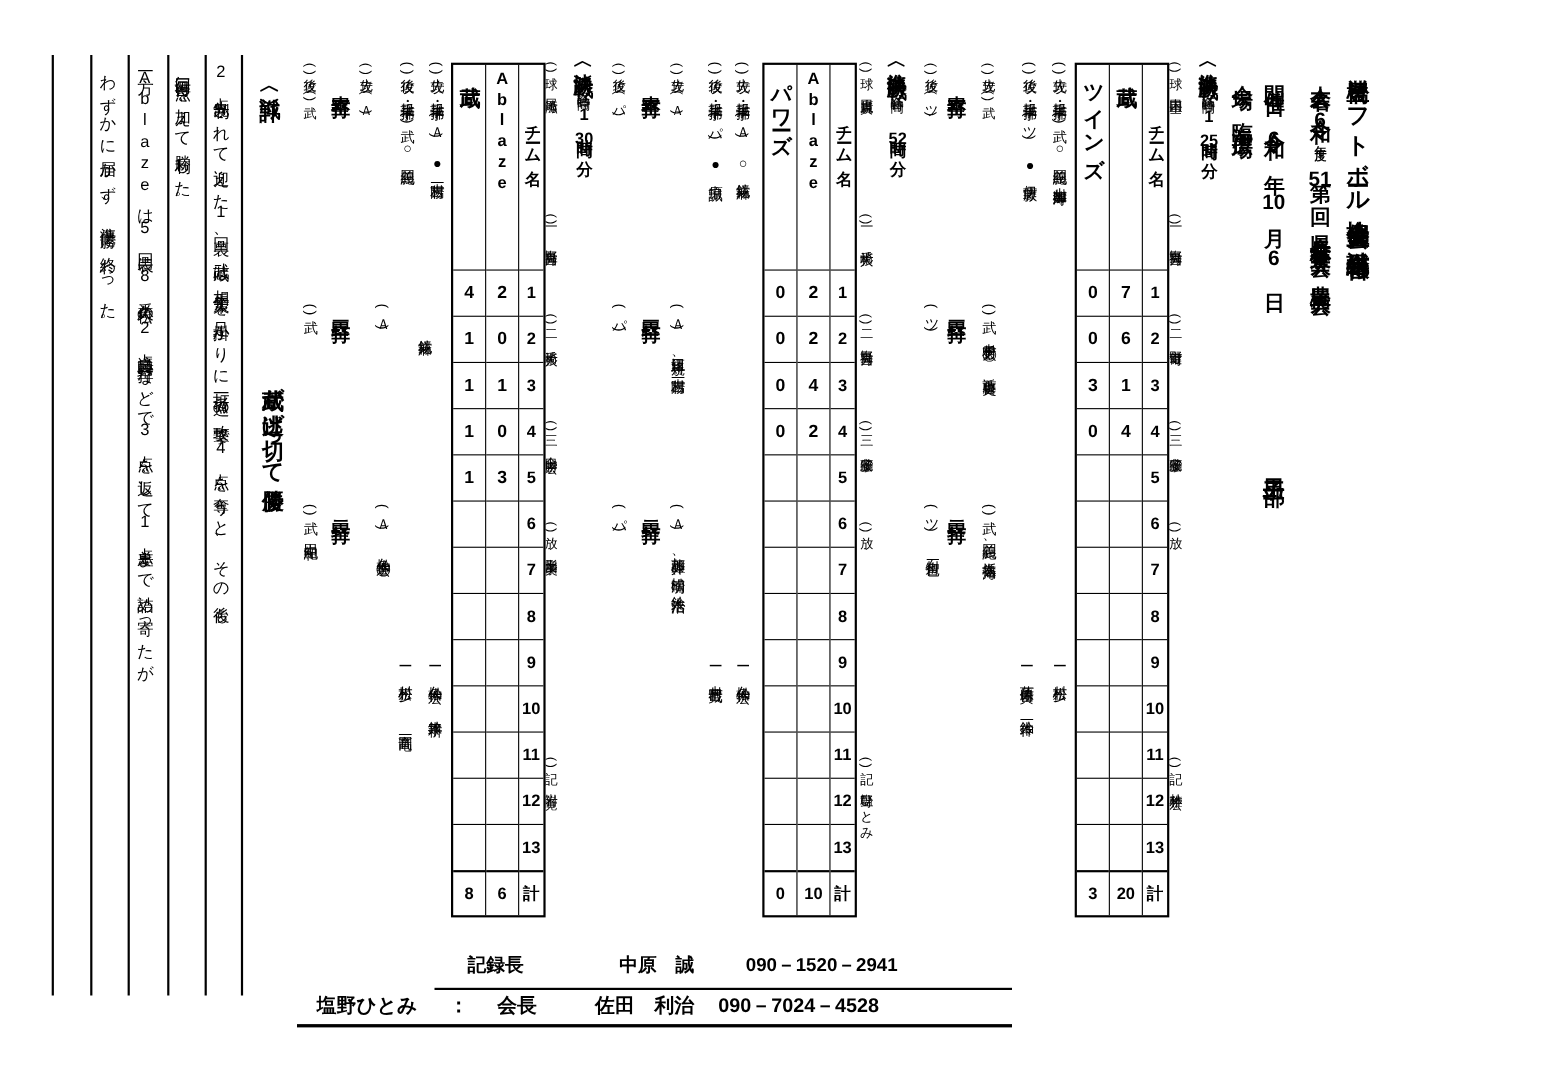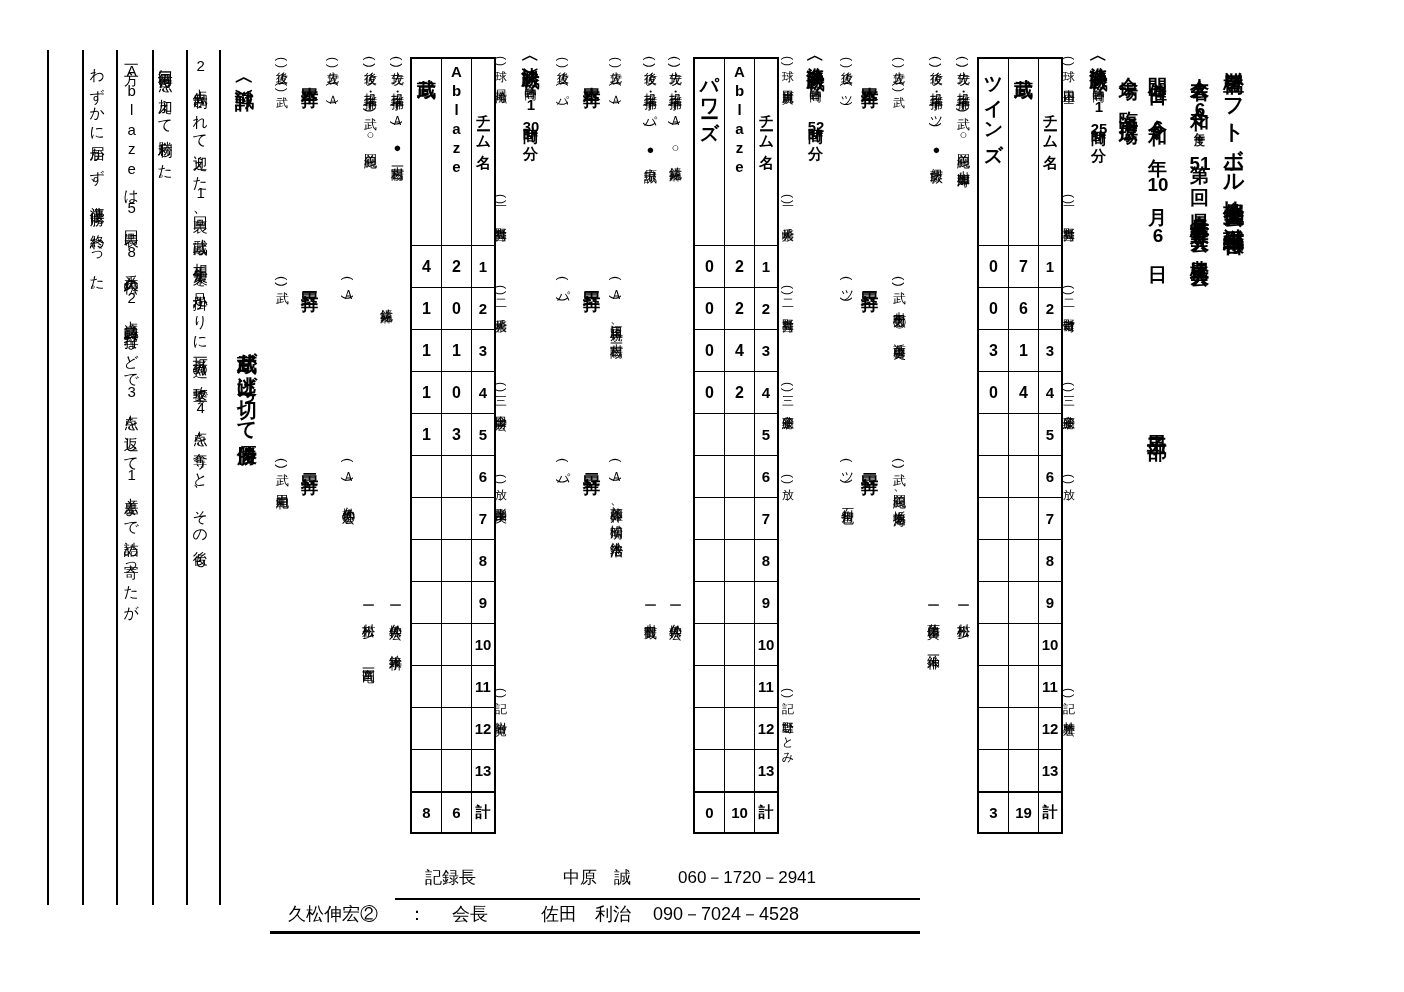--- a/index.html
+++ b/index.html
@@ -28,21 +28,21 @@
   .st-head{height:186px;border-top:none;align-items:flex-start;justify-content:center;}
   .st-total{height:41px;border-top:2px solid #000;font-size:15px;}
   .st-team{position:relative;writing-mode:vertical-rl;text-orientation:mixed;
            font-size:19px;font-weight:bold;padding-top:4px;letter-spacing:1px;white-space:pre;}
   .st-team-latin{font-size:15px;text-orientation:upright;letter-spacing:2px;}
   .st-header-label{writing-mode:vertical-rl;font-size:15px;font-weight:bold;
            padding-top:44px;letter-spacing:2px;white-space:pre;}
   .st-labelcol .st-cell{font-size:15px;}
   .vl{position:absolute;width:2px;background:#000;}
   .hl{position:absolute;background:#000;}
-  .hz{position:absolute;white-space:pre;font-weight:normal;}
+  .hz{position:absolute;white-space:pre;font-weight:bold;}
 </style>
 </head>
 <body>
 
 <div class="page">
 
   <div class="v b fs21" style="left:1222px;top:56px;letter-spacing:1px;">豊橋ソフトボール協会主催大会　試合結果報告</div>
 
   <div class="v b fs19" style="left:1189px;top:62px;letter-spacing:3px;"><span class="up">大会名　令和6</span><span class="sm2">年度</span><span>　第</span><span class="tcy">51</span><span>回　県会長杯争奪大会　豊橋大会</span></div>
 
@@ -91,21 +91,21 @@
         <div class="st-cell">4</div>
         <div class="st-cell"></div>
         <div class="st-cell"></div>
         <div class="st-cell"></div>
         <div class="st-cell"></div>
         <div class="st-cell"></div>
         <div class="st-cell"></div>
         <div class="st-cell"></div>
         <div class="st-cell"></div>
         <div class="st-cell"></div>
-        <div class="st-cell st-total">19</div>
+        <div class="st-cell st-total">20</div>
       </div>
       <div class="st-col st-labelcol">
         <div class="st-cell st-head">
           <span class="st-header-label">チーム名</span>
         </div>
         <div class="st-cell">1</div>
         <div class="st-cell">2</div>
         <div class="st-cell">3</div>
         <div class="st-cell">4</div>
         <div class="st-cell">5</div>
@@ -321,23 +321,23 @@
   <div class="vl" style="left:82px;top:50px;height:855px;"></div>
   <div class="vl" style="left:47px;top:50px;height:855px;"></div>
 
   <div class="v up review-col" style="left:192px;top:57px;">2点先制されて迎えた1回裏、武蔵は相手失策を足掛かりに打者一巡の攻撃で4点を奪うと、その後も</div>
   <div class="v up review-col" style="left:157px;top:57px;">毎回得点を加えて勝利した。</div>
   <div class="v up review-col" style="left:123px;top:57px;">一方Ablazeは5回表に8番久松の2点適時二塁打などで3点を返して1点差まで詰め寄ったが</div>
   <div class="v up review-col" style="left:89px;top:57px;">わずかに届かず、準優勝に終わった。</div>
 
   <div class="hz" style="left:425px;top:866px;font-size:17px;">記録長</div>
   <div class="hz" style="left:563px;top:866px;font-size:17px;">中原　誠</div>
-  <div class="hz" style="left:678px;top:866px;font-size:17px;">060－1720－2941</div>
+  <div class="hz" style="left:678px;top:866px;font-size:17px;">090－1520－2941</div>
   <div class="hl" style="left:395px;top:898px;width:525px;height:2px;"></div>
 
-  <div class="hz" style="left:288px;top:902px;font-size:18px;">久松伸宏②</div>
+  <div class="hz" style="left:288px;top:902px;font-size:18px;">塩野ひとみ</div>
   <div class="hz" style="left:408px;top:902px;font-size:18px;">：</div>
   <div class="hz" style="left:452px;top:902px;font-size:18px;">会長</div>
   <div class="hz" style="left:541px;top:902px;font-size:18px;">佐田　利治</div>
   <div class="hz" style="left:653px;top:902px;font-size:18px;">090－7024－4528</div>
   <div class="hl" style="left:270px;top:931px;width:650px;height:3px;"></div>
 
 </div>
 
 </body></html>

